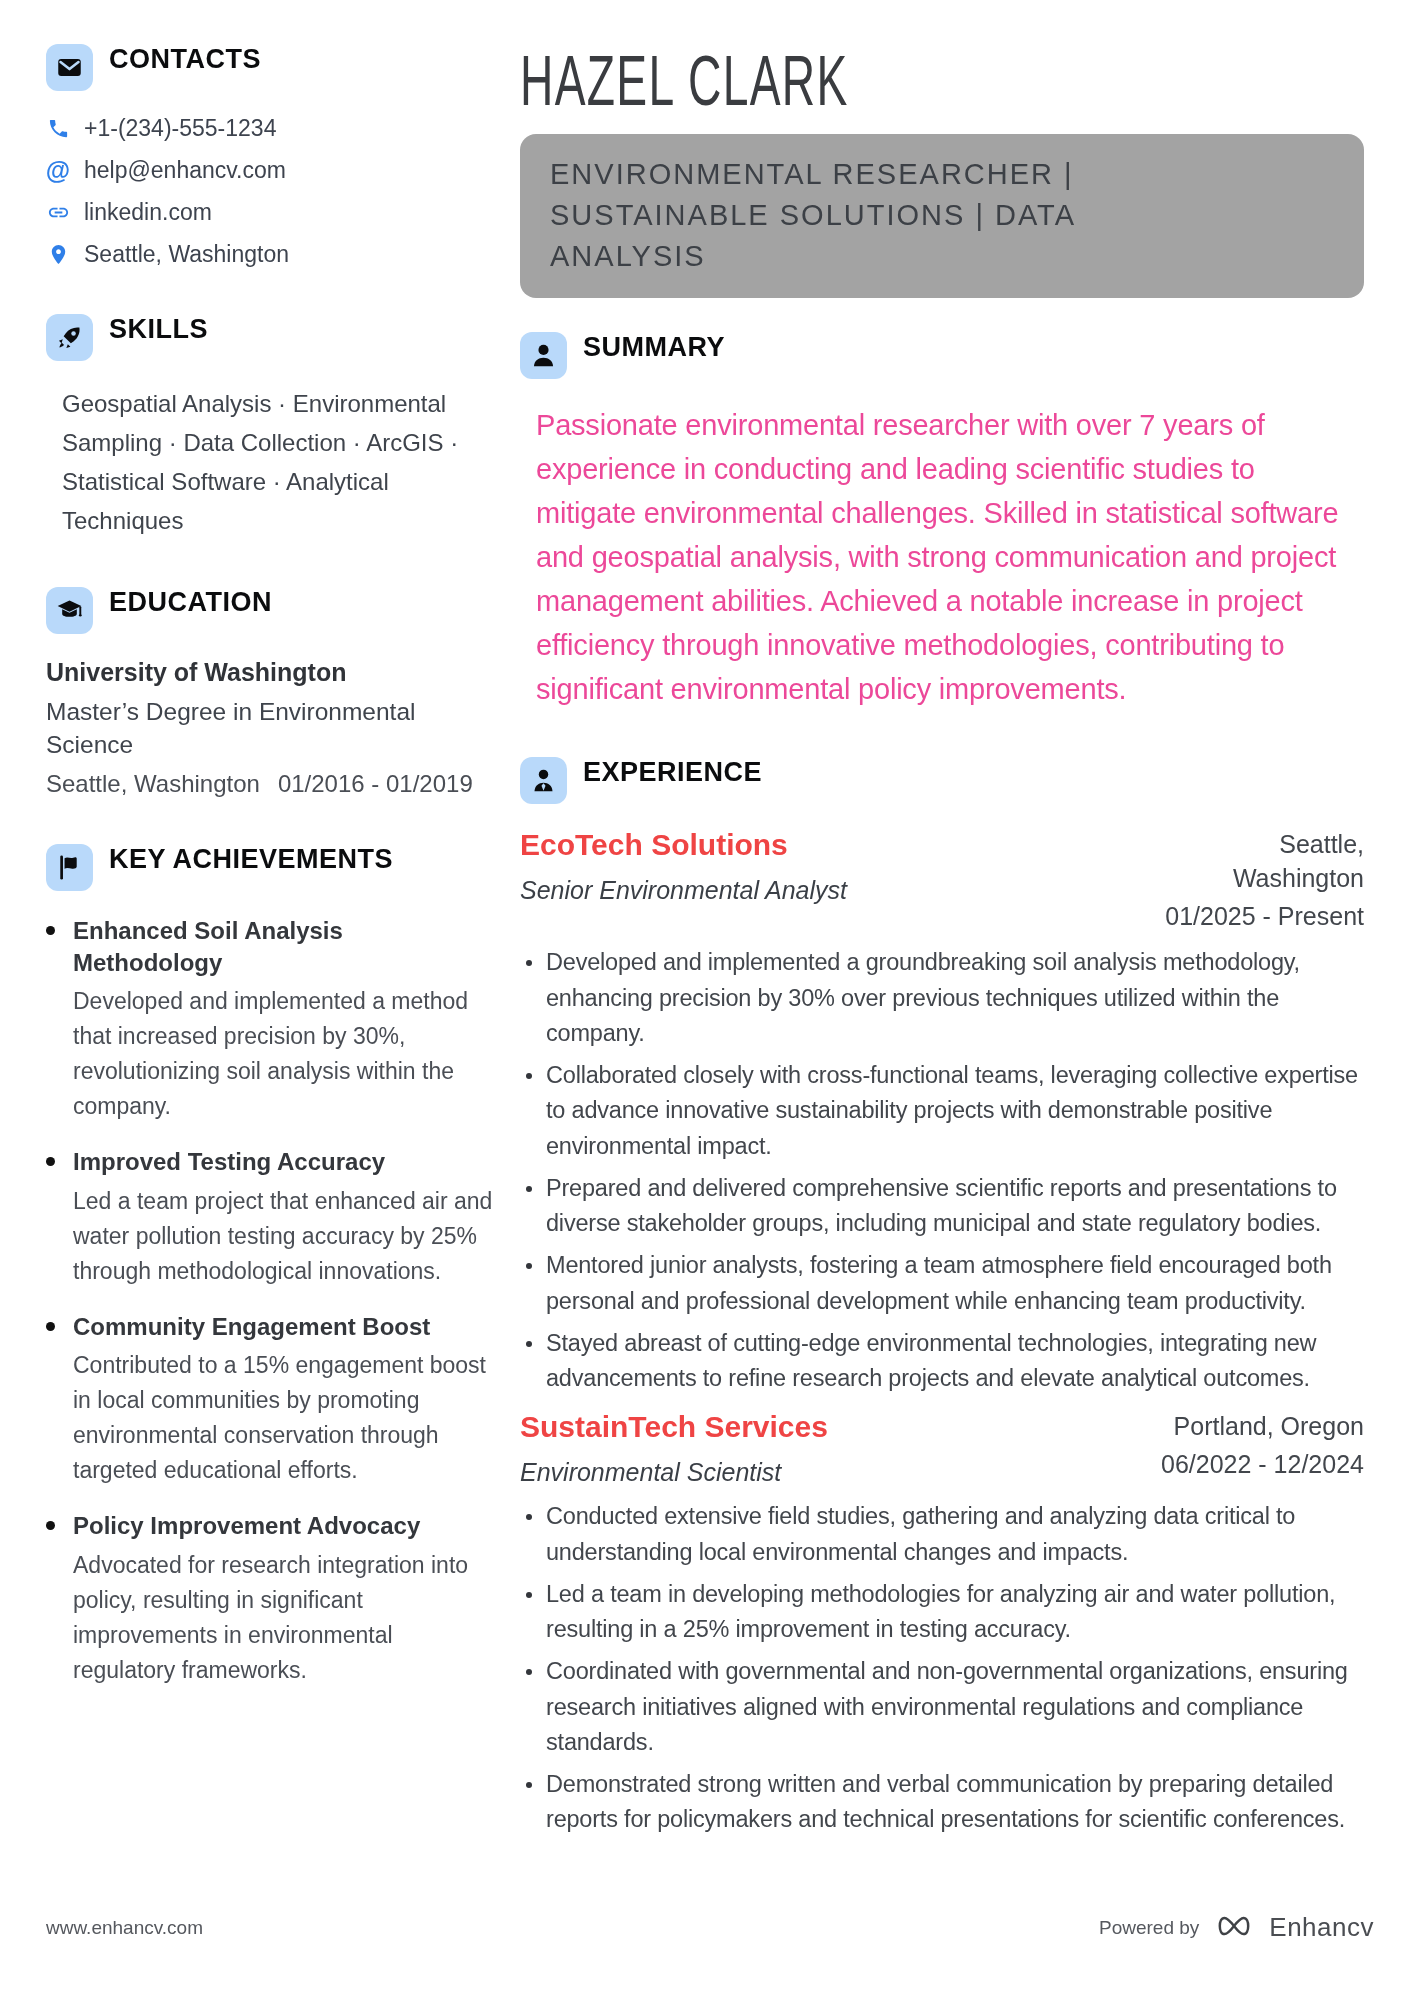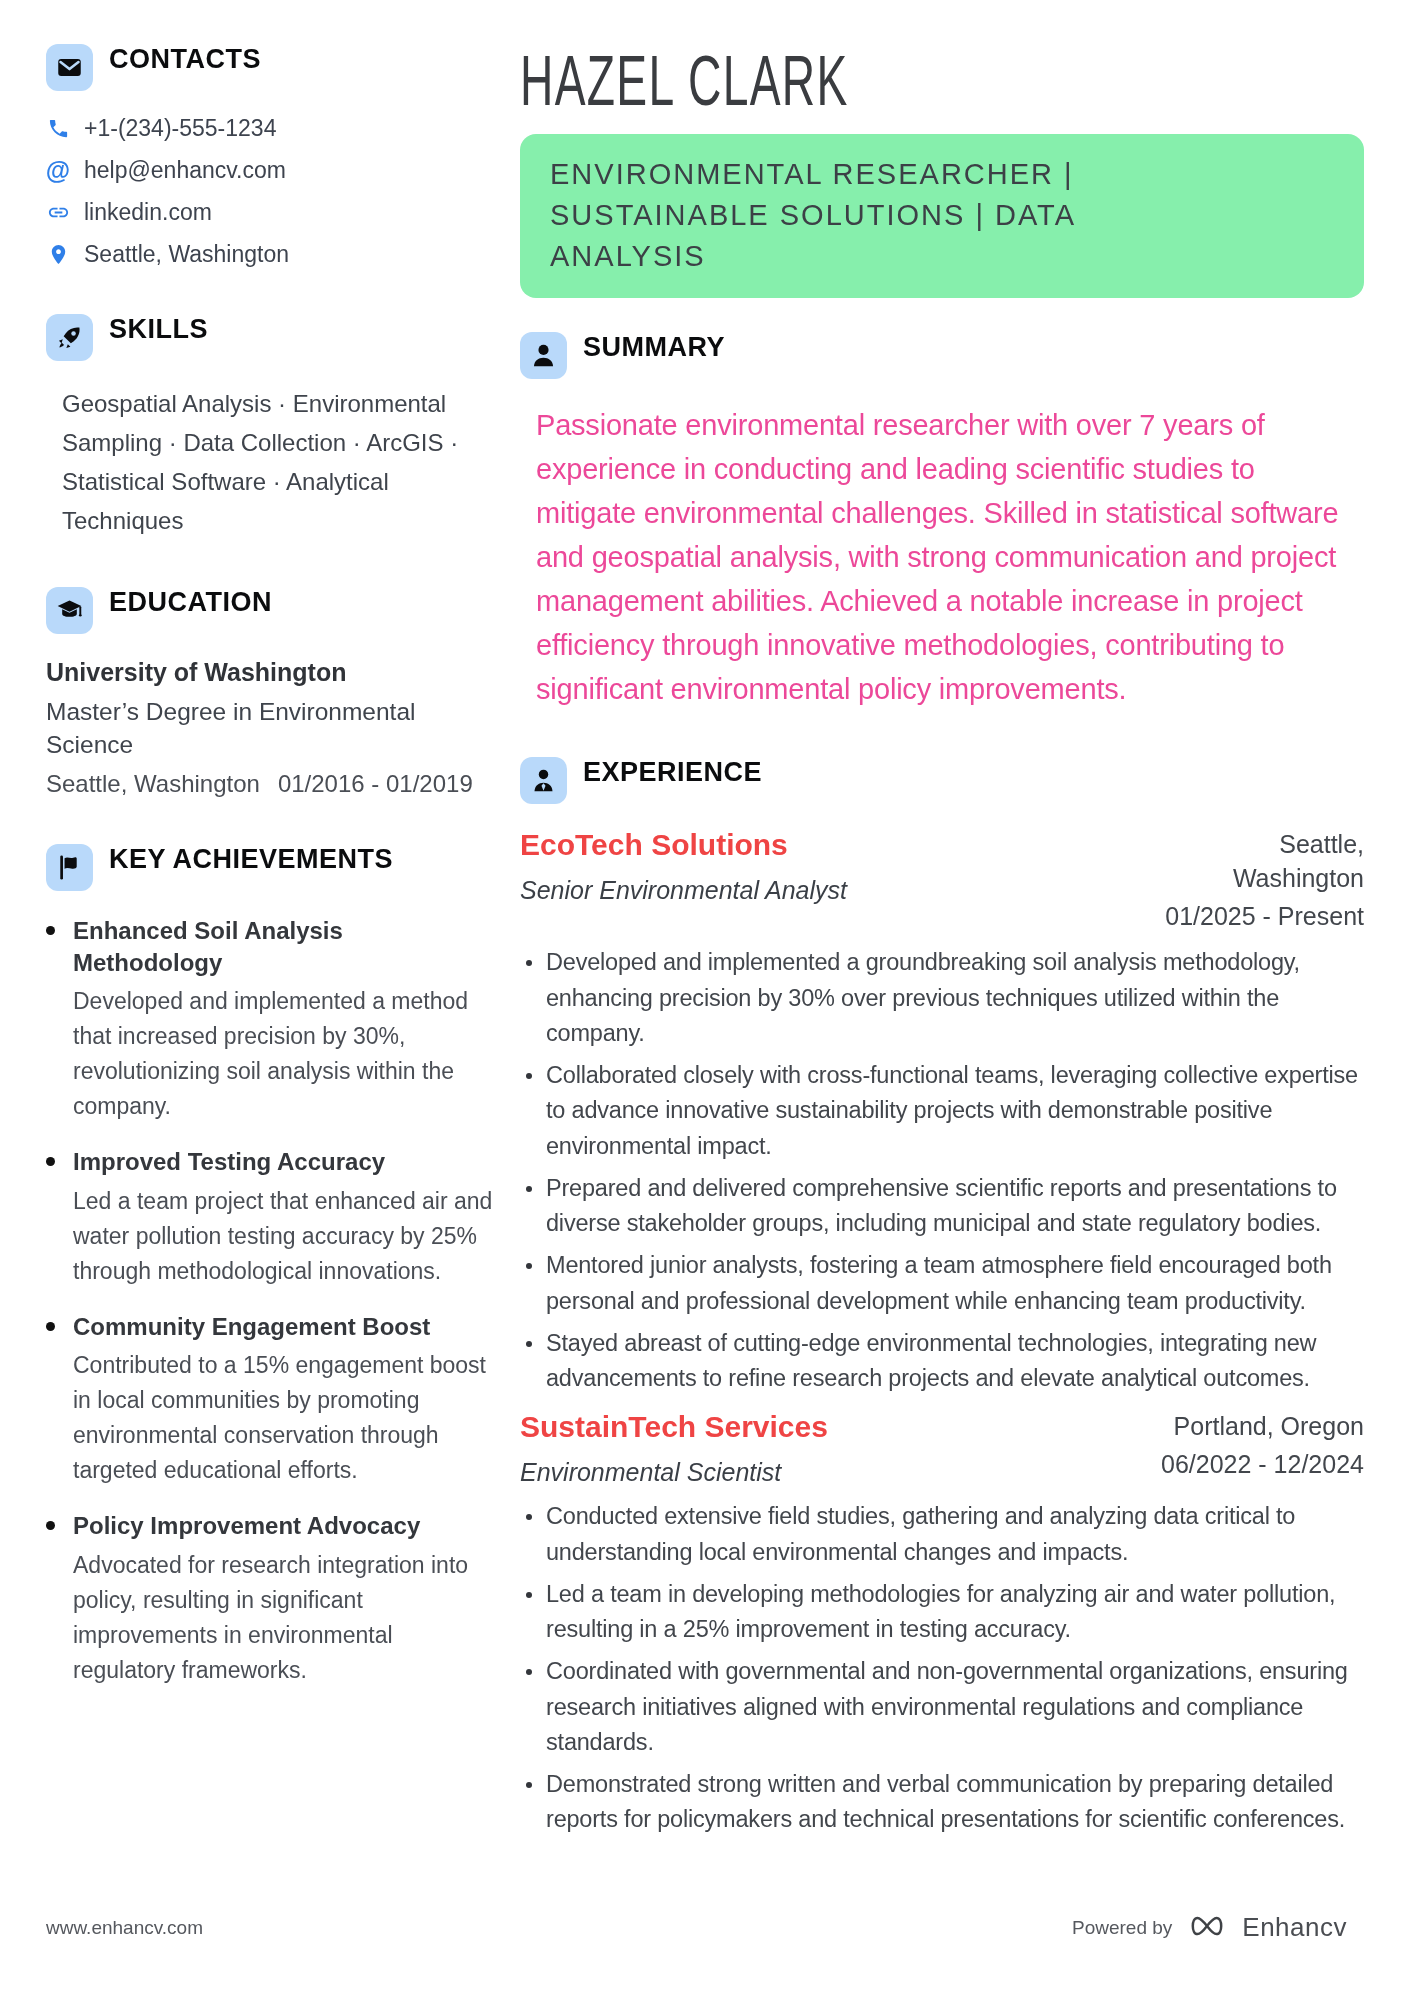--- a/index.html
+++ b/index.html
@@ -43,21 +43,21 @@
   .ach h3{font-size:24px;font-weight:700;color:#34373c;line-height:1.32;margin-bottom:6px;}
   .ach p{margin:0;font-size:23px;line-height:1.52;color:#4a4e55;}
 
   
   .person-name{
     font-size:70px;font-weight:400;color:#3a3c40;letter-spacing:2px;
     display:inline-block;transform:scaleX(.66);transform-origin:left top;
     white-space:nowrap;line-height:1.0;margin-top:2px;
   }
   .title-band{
-    background:#86efac;border-radius:16px;margin-top:18px;margin-bottom:34px;
+    background:#a3a3a3;border-radius:16px;margin-top:18px;margin-bottom:34px;
     padding:20px 30px;box-sizing:border-box;
   }
   .title-band-text{
     max-width:640px;font-size:29px;font-weight:500;line-height:1.42;
     letter-spacing:2px;color:#3c4046;
   }
   .body-text{margin:16px;font-size:29px;line-height:1.52;color:#ec4899;letter-spacing:-.2px;}
 
   
   .job{margin-bottom:14px;}
@@ -70,21 +70,21 @@
   .bullets li{
     position:relative;padding-left:26px;margin-bottom:7px;
     font-size:23.5px;line-height:1.5;color:#42464c;letter-spacing:-.2px;
   }
   .bullets li::before{
     content:"";position:absolute;left:6px;top:15px;width:6px;height:6px;border-radius:50%;background:#33363b;
   }
 
   
   .footer{
-    position:absolute;left:46px;right:63px;bottom:52px;
+    position:absolute;left:46px;right:36px;bottom:52px;
     display:flex;justify-content:space-between;align-items:center;text-align:right;
   }
   .footer-url{font-size:19px;color:#55585e;}
   .powered{display:flex;align-items:center;gap:14px;}
   .powered-label{font-size:19px;color:#55585e;}
   .brand-name{font-size:26px;color:#4a4d52;letter-spacing:.5px;}
 </style>
 </head>
 <body>
 

